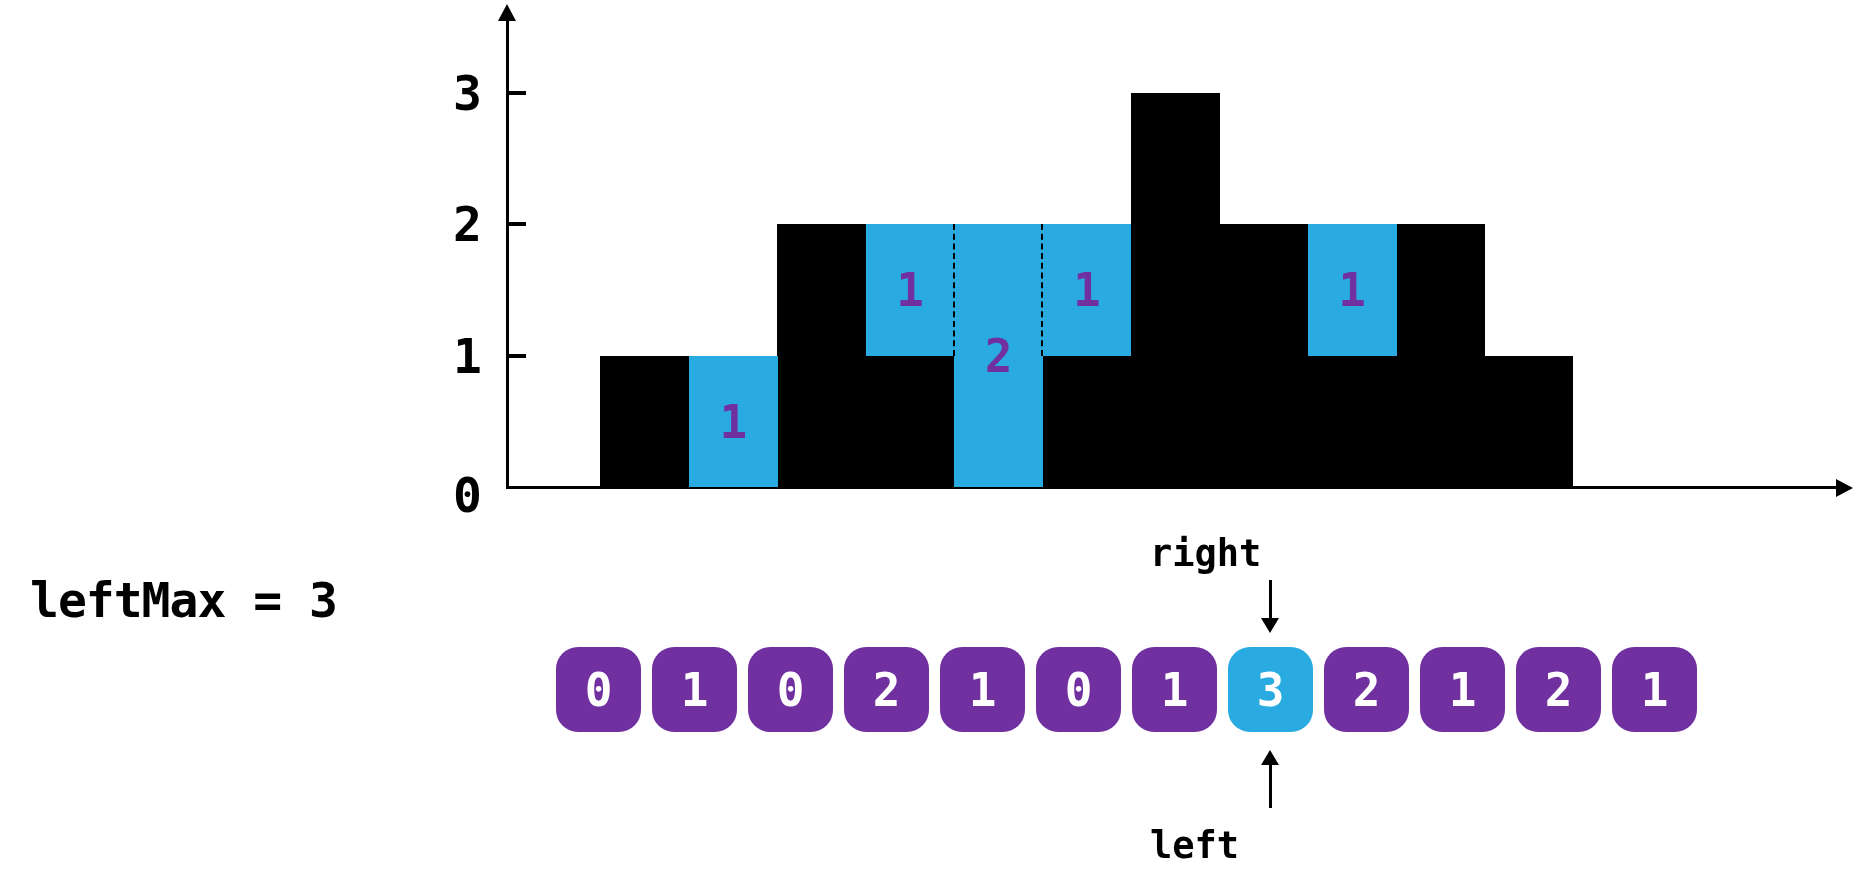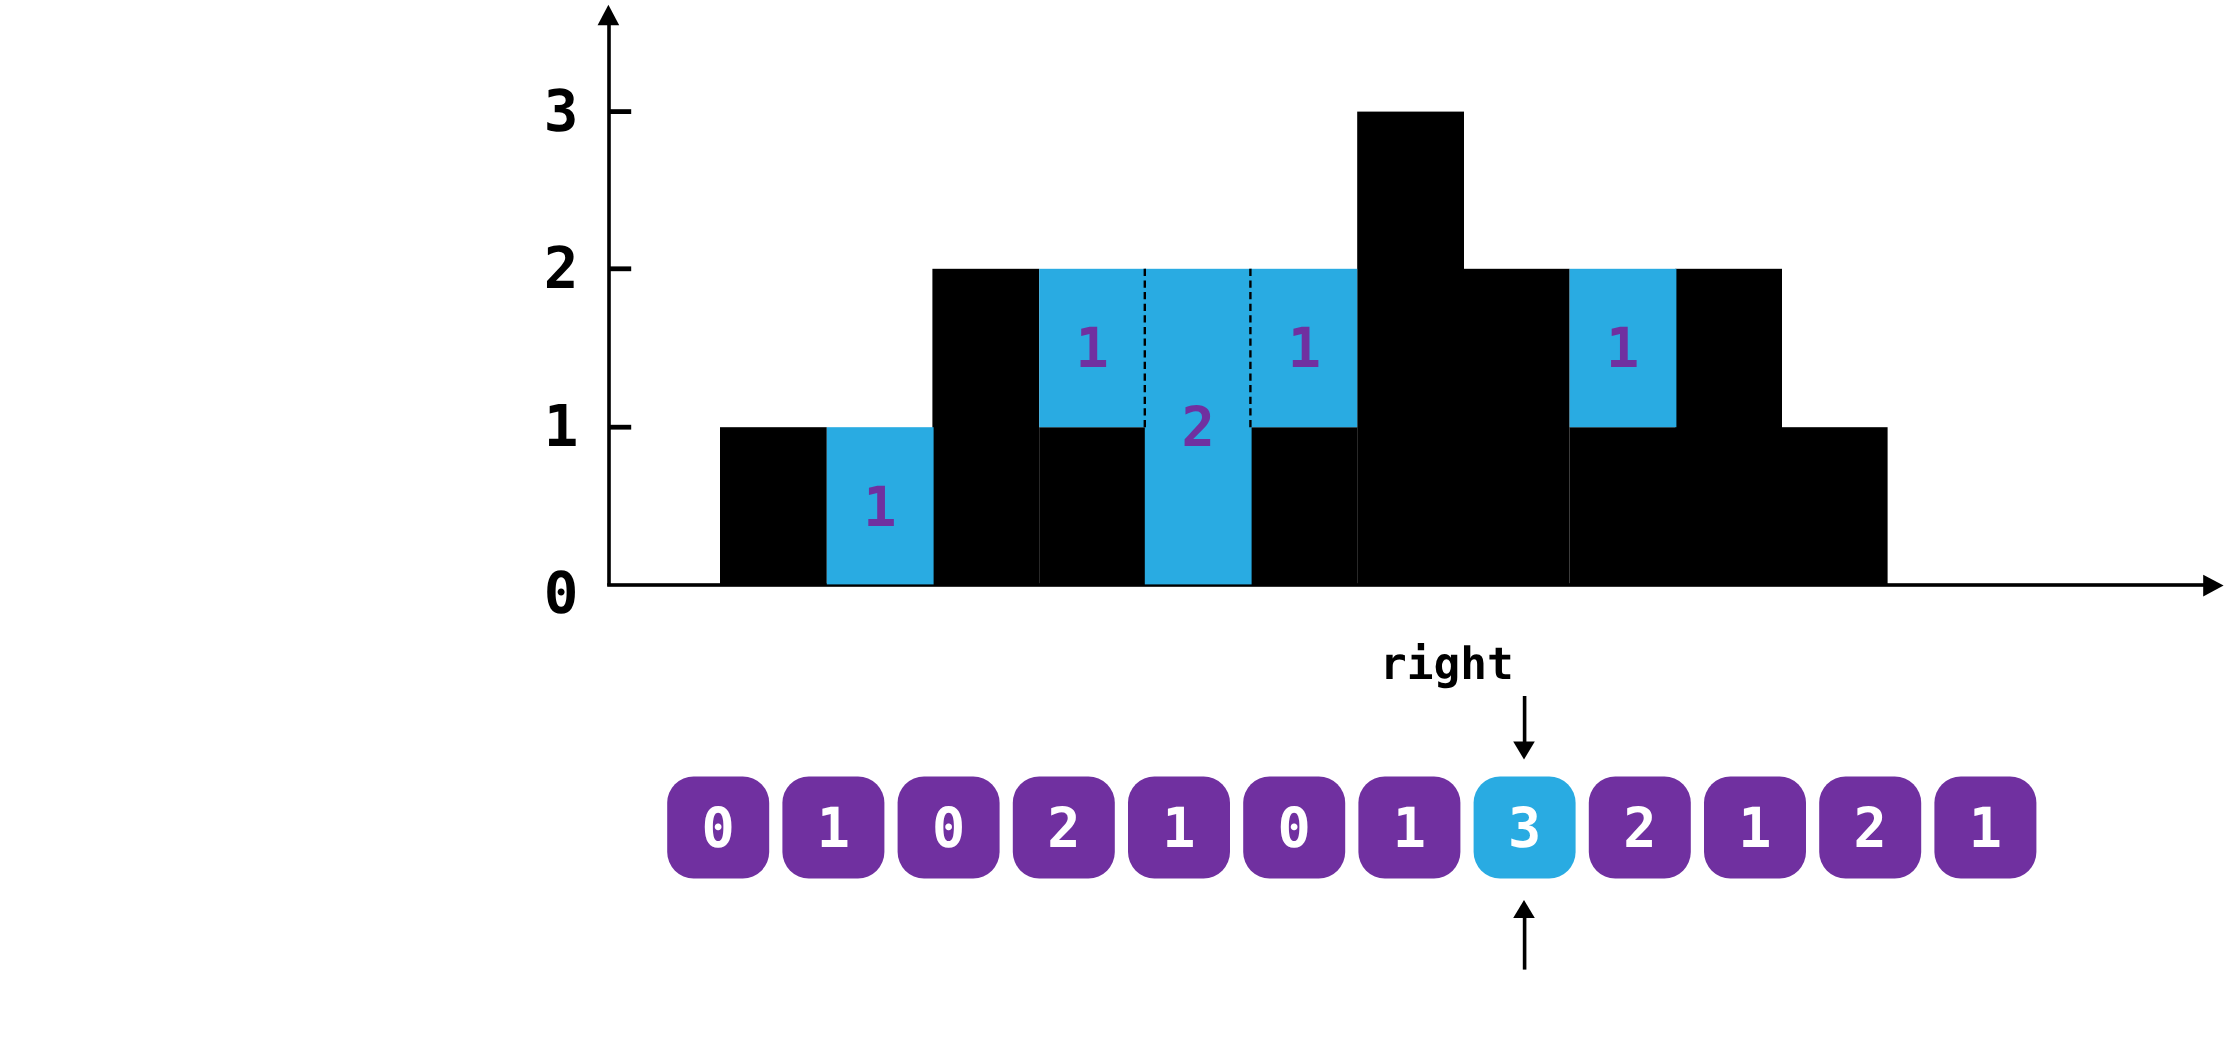--- a/index.html
+++ b/index.html
@@ -74,20 +74,21 @@
       </div>
       <div class="abs water" style="left: 1307.6px; top: 224.3px; width: 89px; height: 131.6px; background: rgb(41, 171, 226);">
         <div class="water-label" style="color: rgb(112, 48, 160);">1</div>
       </div>
     </div>
   <div id="dashes">
       <div class="abs dash-sep" style="left: 953px; top: 224.3px; height: 131.6px;"></div>
       <div class="abs dash-sep" style="left: 1041.4px; top: 224.3px; height: 131.6px;"></div>
     </div>
 
+  <div class="abs var-text" style="top:572px;">leftMax = 3</div>
 
   <div id="array">
       <div class="abs cell" style="left: 556px; top: 647px; background: rgb(112, 48, 160); color: rgb(255, 255, 255);">0</div>
       <div class="abs cell" style="left: 652px; top: 647px; background: rgb(112, 48, 160); color: rgb(255, 255, 255);">1</div>
       <div class="abs cell" style="left: 748px; top: 647px; background: rgb(112, 48, 160); color: rgb(255, 255, 255);">0</div>
       <div class="abs cell" style="left: 844px; top: 647px; background: rgb(112, 48, 160); color: rgb(255, 255, 255);">2</div>
       <div class="abs cell" style="left: 940px; top: 647px; background: rgb(112, 48, 160); color: rgb(255, 255, 255);">1</div>
       <div class="abs cell" style="left: 1036px; top: 647px; background: rgb(112, 48, 160); color: rgb(255, 255, 255);">0</div>
       <div class="abs cell" style="left: 1132px; top: 647px; background: rgb(112, 48, 160); color: rgb(255, 255, 255);">1</div>
       <div class="abs cell" style="left: 1228px; top: 647px; background: rgb(41, 171, 226); color: rgb(255, 255, 255);">3</div>
@@ -96,14 +97,15 @@
       <div class="abs cell" style="left: 1516px; top: 647px; background: rgb(112, 48, 160); color: rgb(255, 255, 255);">2</div>
       <div class="abs cell" style="left: 1612px; top: 647px; background: rgb(112, 48, 160); color: rgb(255, 255, 255);">1</div>
     </div>
 
   <div class="abs ptr-label" style="left:1150px;top:532px;">right</div>
   <div class="abs ptr-shaft" style="left:1269px;top:580px;height:42px;"></div>
   <div class="abs ptr-head-down" style="left:1261px;top:618px;"></div>
 
   <div class="abs ptr-head-up" style="left:1261px;top:750px;"></div>
   <div class="abs ptr-shaft" style="left:1269px;top:763px;height:45px;"></div>
+  <div class="abs ptr-label" style="left:1150px;top:824px;">left</div>
 
 </div>
 
 </body></html>

